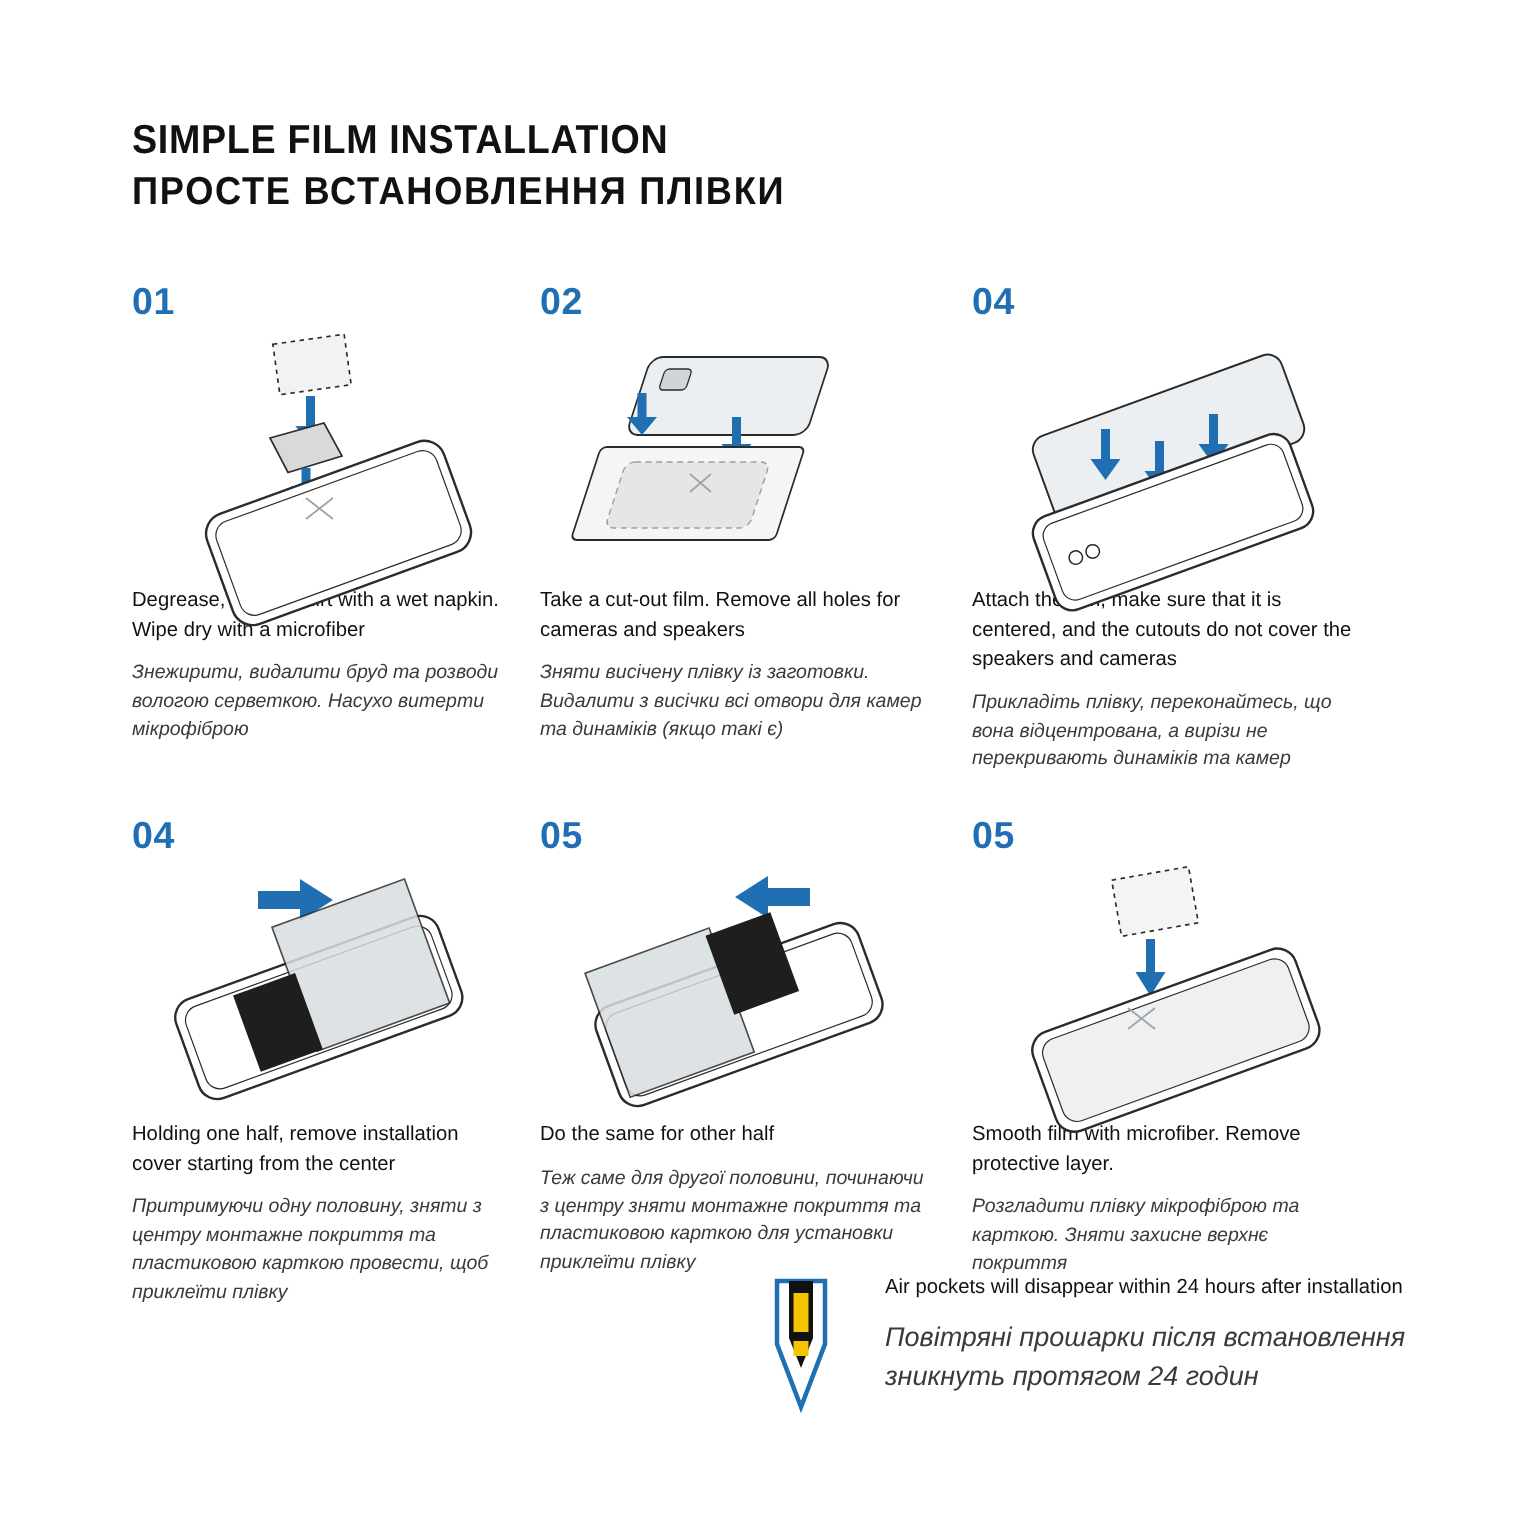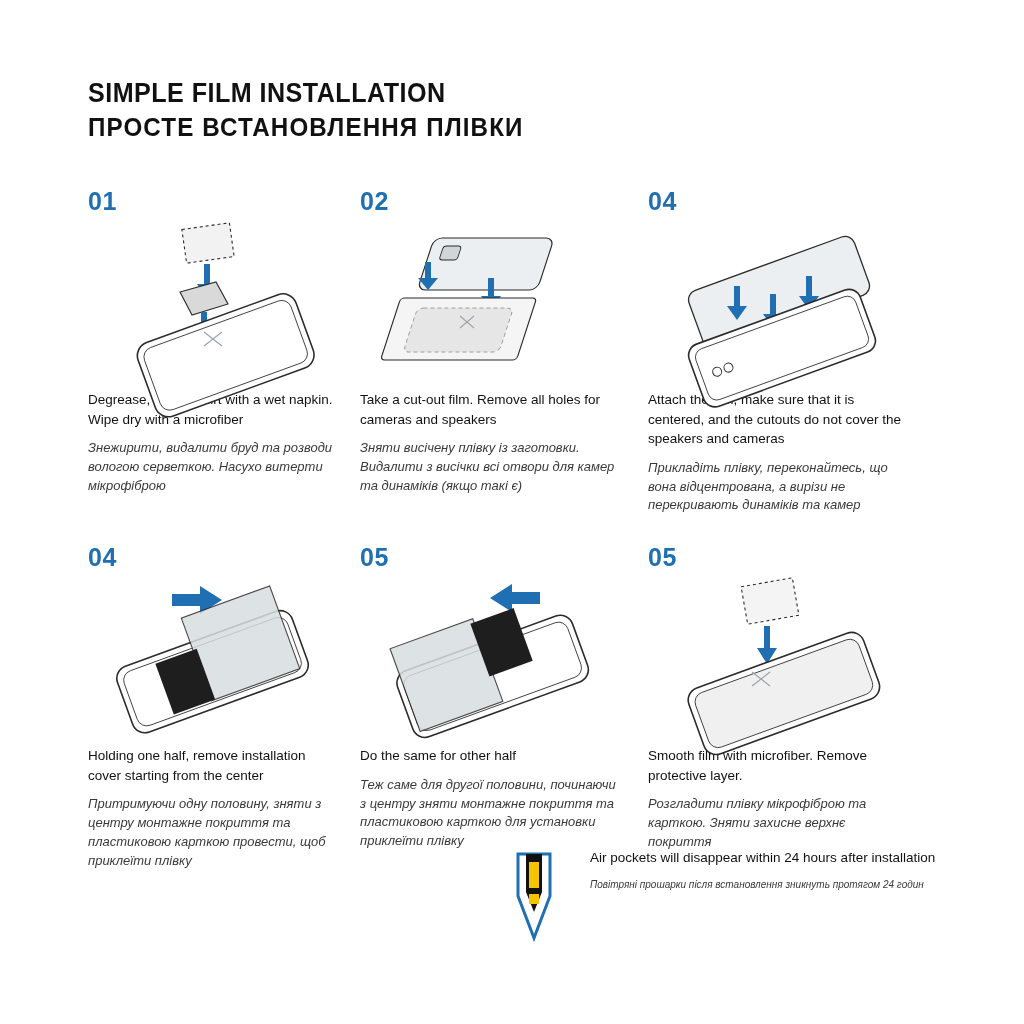--- a/index.html
+++ b/index.html
@@ -81,21 +81,21 @@
     width: 470px;
   }
   .note-icon { flex: 0 0 auto; margin-top: 2px; }
   .note-text-en {
     font-size: 13.5px;
     line-height: 1.45;
     color: #111;
     margin-bottom: 10px;
   }
   .note-text-uk {
-    font-size: 10px;
+    font-size: 18px;
     line-height: 1.45;
     font-style: italic;
     color: #3a3a3a;
   }
 </style>
 </head>
 <body>
 
 <div class="page">
 

